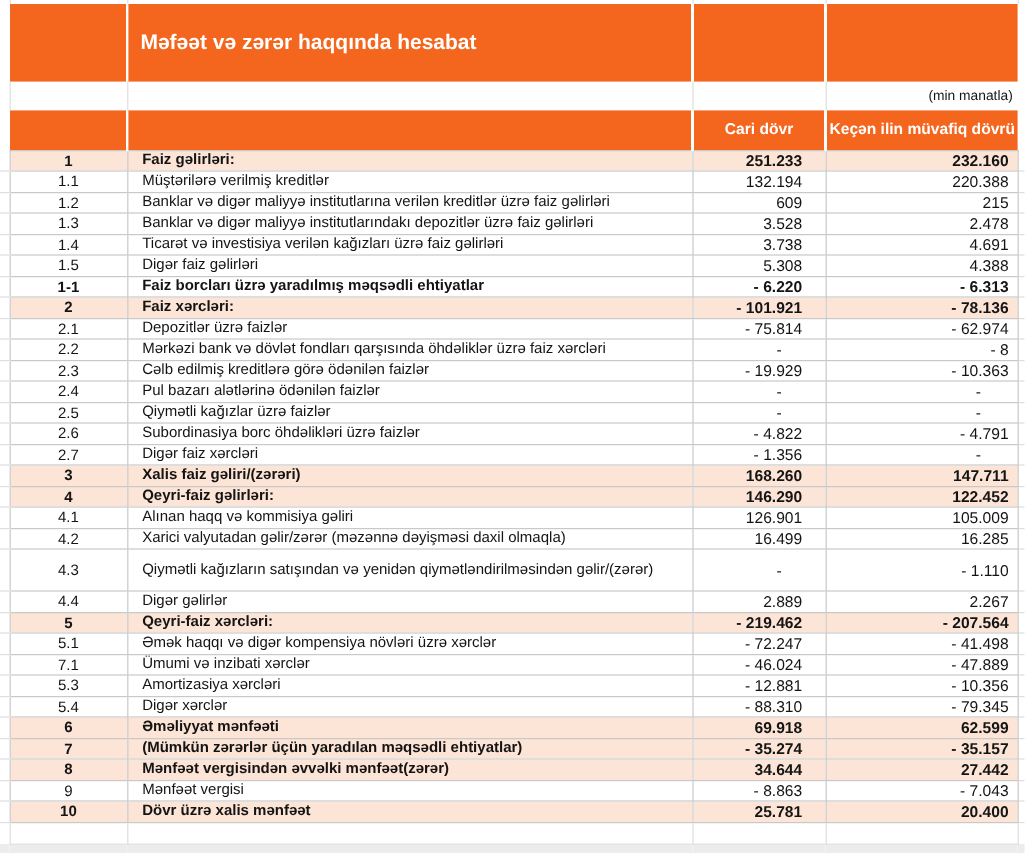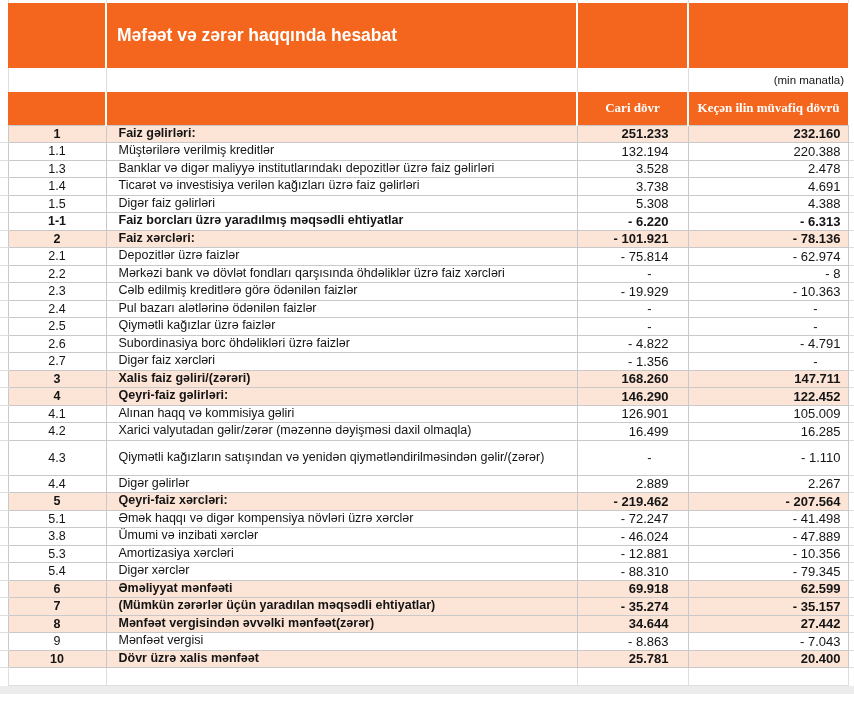--- a/index.html
+++ b/index.html
@@ -24,21 +24,21 @@
   tr.banner td.sep{border-left:2px solid #fff;}
   .title-cell{font-size:17.5px;font-weight:bold;color:#fff;padding-left:10px;vertical-align:middle;}
 
   
   tr.noterow{height:24px;}
   tr.noterow td.g{border-right:1px solid var(--stub);}
   .note-cell{font-size:11.5px;text-align:right;padding-right:4px;color:#141414;}
 
   
   tr.chead{height:33px;}
-  tr.chead td.o{background:var(--accent-orange);color:#fff;font-weight:bold;text-align:center;font-size:13px;line-height:1.15;white-space:normal;font-family:Liberation Serif, serif;}
+  tr.chead td.o{background:var(--accent-orange);color:#fff;font-weight:bold;text-align:center;font-size:13px;line-height:1.15;white-space:normal;}
   tr.chead td.sep{border-left:2px solid #fff;}
 
   
   tr.d{height:17.5px;}
   tr.d.tall{height:35px;}
   tr.d td.c{border:1px solid var(--grid);}
   tr.d td.ml{border-bottom:1px solid var(--stub);}
   tr.d td.mr{border-bottom:1px solid var(--stub);}
   td.no{text-align:center;}
   td.desc{text-align:left;padding-left:12px;white-space:normal;line-height:1.1;}
@@ -118,20 +118,28 @@
   <tr class="d">
           <td class="ml"></td>
           <td class="c no">1.1</td>
           <td class="c desc">Müştərilərə verilmiş kreditlər</td>
           <td class="c v cur">132.194</td>
           <td class="c v prev">220.388</td>
           <td class="mr"></td>
         </tr>
   <tr class="d">
           <td class="ml"></td>
+          <td class="c no">1.2</td>
+          <td class="c desc">Banklar və digər maliyyə institutlarına verilən kreditlər üzrə faiz gəlirləri</td>
+          <td class="c v cur">609</td>
+          <td class="c v prev">215</td>
+          <td class="mr"></td>
+        </tr>
+  <tr class="d">
+          <td class="ml"></td>
           <td class="c no">1.3</td>
           <td class="c desc">Banklar və digər maliyyə institutlarındakı depozitlər üzrə faiz gəlirləri</td>
           <td class="c v cur">3.528</td>
           <td class="c v prev">2.478</td>
           <td class="mr"></td>
         </tr>
   <tr class="d">
           <td class="ml"></td>
           <td class="c no">1.4</td>
           <td class="c desc">Ticarət və investisiya verilən kağızları üzrə faiz gəlirləri</td>
@@ -278,21 +286,21 @@
   <tr class="d">
           <td class="ml"></td>
           <td class="c no">5.1</td>
           <td class="c desc">Əmək haqqı və digər kompensiya növləri üzrə xərclər</td>
           <td class="c v cur">- 72.247</td>
           <td class="c v prev">- 41.498</td>
           <td class="mr"></td>
         </tr>
   <tr class="d">
           <td class="ml"></td>
-          <td class="c no">3.8</td>
+          <td class="c no">7.1</td>
           <td class="c desc">Ümumi və inzibati xərclər</td>
           <td class="c v cur">- 46.024</td>
           <td class="c v prev">- 47.889</td>
           <td class="mr"></td>
         </tr>
   <tr class="d">
           <td class="ml"></td>
           <td class="c no">5.3</td>
           <td class="c desc">Amortizasiya xərcləri</td>
           <td class="c v cur">- 12.881</td>

